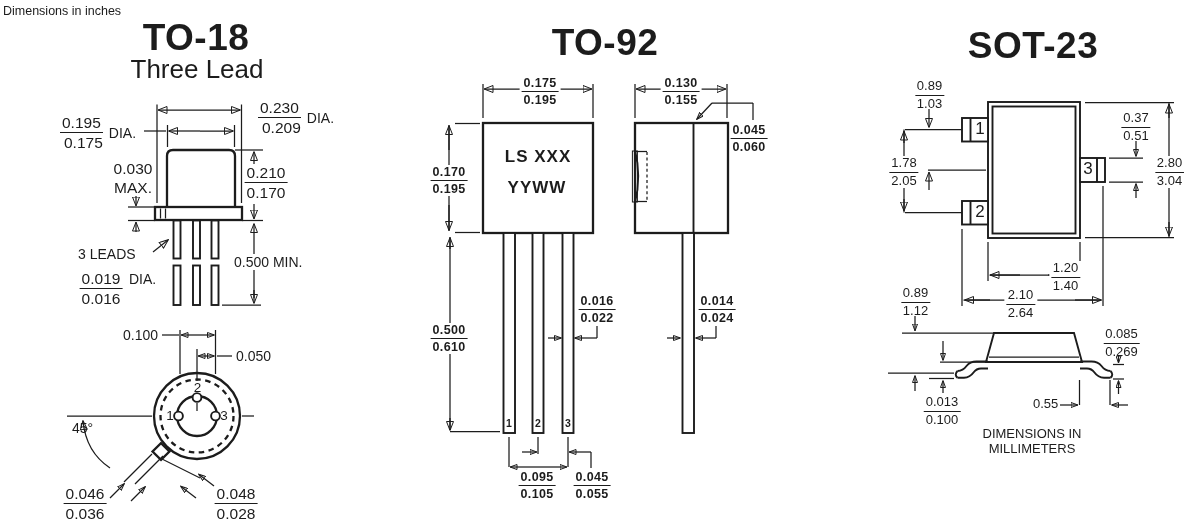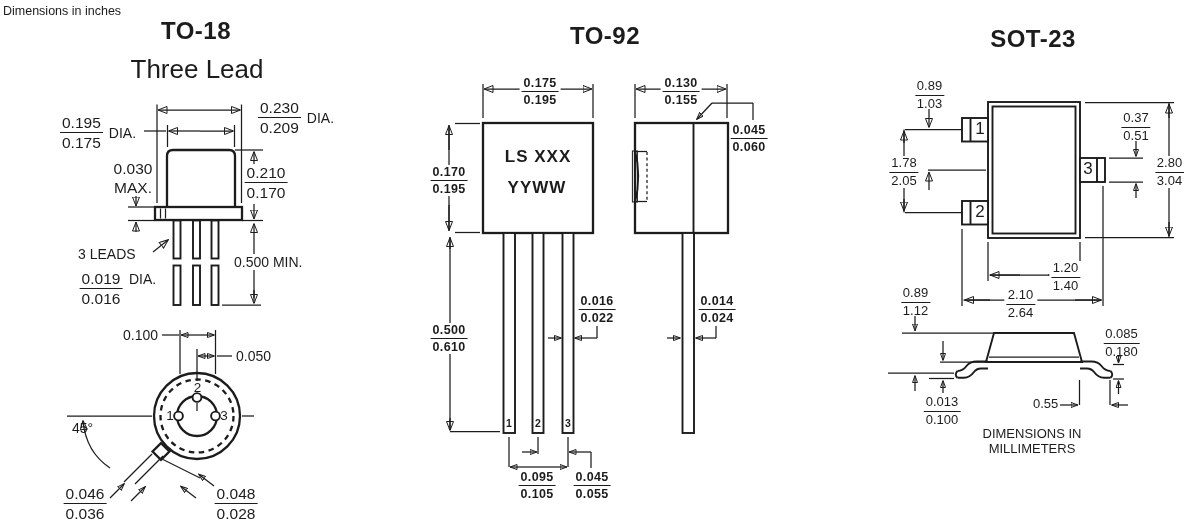--- a/index.html
+++ b/index.html
@@ -14,30 +14,30 @@
   svg .dash{stroke-dasharray:5.5 4.5}
   svg .dash2{stroke-dasharray:3 2.6}
   .lbl{position:absolute;font-size:14px;line-height:1.15;white-space:nowrap;}
   .lbl.c{transform:translateX(-50%);}
   .lbl.bg{background:#fff;padding:0 3px;}
   .lbl.bold{font-weight:bold;}
   .lbl.sm{font-size:13px;}
   .lbl.xs{font-size:10.5px;}
   .lbl.pin{font-size:13.5px;}
   .lbl.pin-big{font-size:17px;}
-  .title{position:absolute;transform:translateX(-50%);font-size:24px;font-weight:bold;letter-spacing:0.5px;}
+  .title{position:absolute;transform:translateX(-50%);font-size:37px;font-weight:bold;letter-spacing:0.5px;}
   .subtitle{position:absolute;transform:translateX(-50%);font-size:26px;}
   .frac{position:absolute;text-align:center;font-size:15.5px;line-height:1.12;transform:translateX(-50%);}
   .frac .t{display:block;border-bottom:1.6px solid #1c1c1c;padding:0 2px 1px;}
   .frac .b{display:block;padding-top:1px;}
   .frac.bold{font-weight:bold;font-size:12.5px;letter-spacing:0.3px;}
   .frac.sm{font-size:13px;}
   .frac.bg{background:#fff;padding:0 2px;}
   .row{position:absolute;display:flex;align-items:center;gap:6px;}
-  .row .frac{position:static;transform:none;}
+  .row .frac{position:static;transform:none;text-align:right;}
   .stack{position:absolute;text-align:center;transform:translateX(-50%);font-size:15.5px;line-height:1.25;}
   .stack span{display:block;}
   .note{position:absolute;font-size:12.5px;}
   .units{position:absolute;text-align:center;transform:translateX(-50%);font-size:13px;line-height:1.15;}
   .units span{display:block;}
   .mark{position:absolute;transform:translateX(-50%);font-size:17px;font-weight:bold;letter-spacing:1px;}
 </style>
 </head>
 <body>
 
@@ -391,21 +391,21 @@
     <span class="t">0.89</span>
       <span class="b">1.12</span>
   </div>
   <div class="frac sm" style="left:942px;top:395px;">
     <span class="t">0.013</span>
       <span class="b">0.100</span>
   </div>
   <div class="lbl sm" style="left:1033px;top:397px;">0.55</div>
   <div class="frac sm" style="left:1121.5px;top:327px;">
     <span class="t">0.085</span>
-      <span class="b">0.180</span>
+      <span class="b">0.269</span>
   </div>
   <div class="lbl pin-big c" style="left:980px;top:119px;">1</div>
   <div class="lbl pin-big c" style="left:980px;top:202px;">2</div>
   <div class="lbl pin-big c" style="left:1088px;top:159px;">3</div>
   <div class="units" style="left:1032px;top:427px;">
     <span>DIMENSIONS IN</span>
       <span>MILLIMETERS</span>
   </div>
 
 </div>

